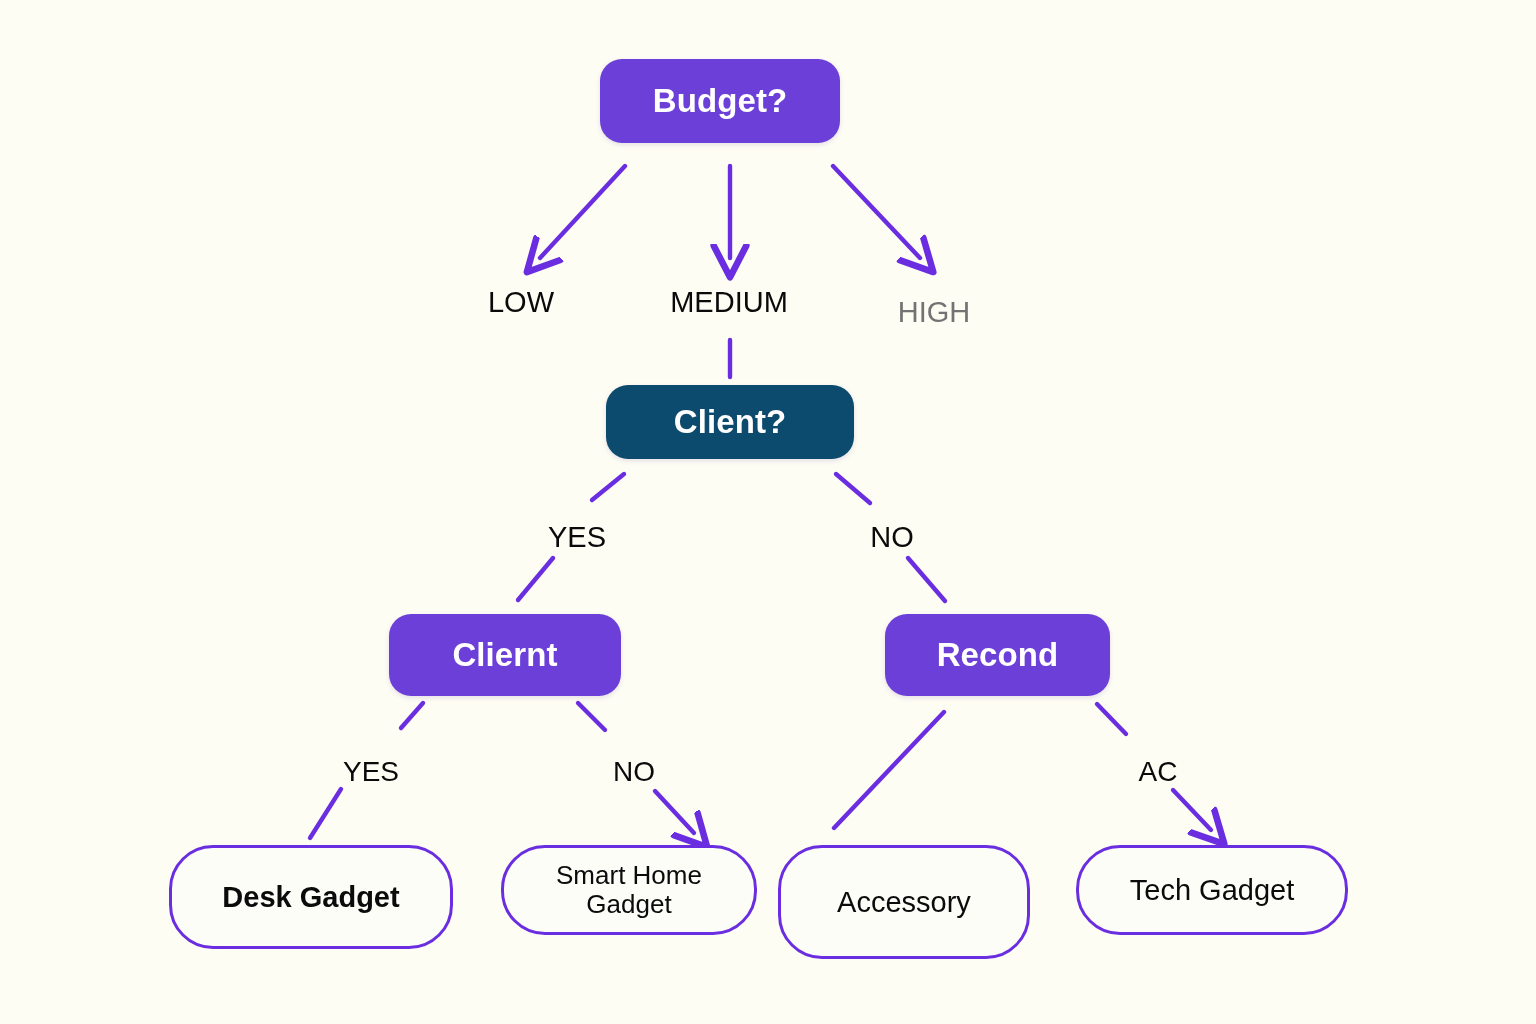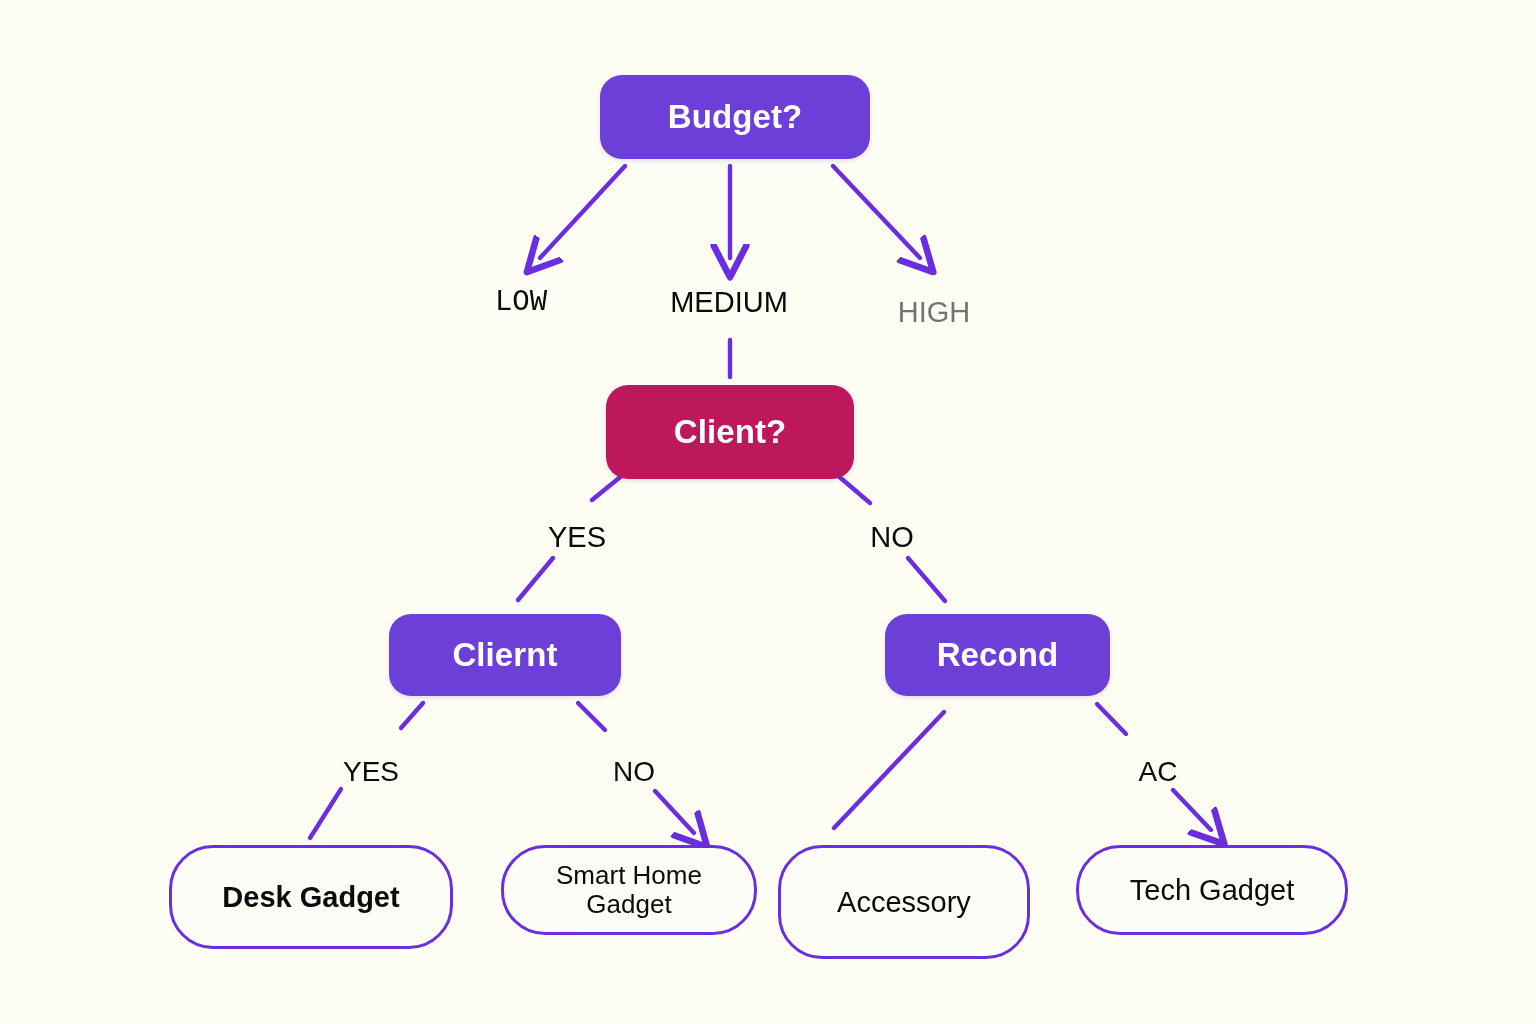--- a/index.html
+++ b/index.html
@@ -106,42 +106,42 @@
       <line x1="655" y1="791" x2="694" y2="833" marker-end="url(#ah)"></line>
 
       <line x1="944" y1="712" x2="834" y2="828"></line>
 
       <line x1="1097" y1="704" x2="1126" y2="734"></line>
 
       <line x1="1173" y1="790" x2="1211" y2="830" marker-end="url(#ah)"></line>
     </g>
   </svg>
 
-  <div class="node node-decision" id="node-budget" style="left: 600px; top: 75px; width: 270px; height: 84px; background: rgb(107, 63, 216); color: rgb(255, 255, 255);">Budget?</div>
+  <div class="node node-decision" id="node-budget" style="left: 600px; top: 59px; width: 240px; height: 84px; background: rgb(107, 63, 216); color: rgb(255, 255, 255);">Budget?</div>
 
-  <div class="node node-decision" id="node-client" style="left: 606px; top: 385px; width: 248px; height: 94px; background: #be185d; color: rgb(255, 255, 255);">Client?</div>
+  <div class="node node-decision" id="node-client" style="left: 606px; top: 385px; width: 248px; height: 74px; background: #0c4a6e; color: rgb(255, 255, 255);">Client?</div>
 
   <div class="node node-decision" id="node-cliernt" style="left: 389px; top: 614px; width: 232px; height: 82px; background: rgb(107, 63, 216); color: rgb(255, 255, 255);">Cliernt</div>
 
   <div class="node node-decision" id="node-recond" style="left: 885px; top: 614px; width: 225px; height: 82px; background: rgb(107, 63, 216); color: rgb(255, 255, 255);">Recond</div>
 
   <div class="node node-leaf" id="node-desk-gadget" style="left: 169px; top: 845px; width: 284px; height: 104px; border-color: rgb(106, 46, 224); background: rgb(253, 253, 248); font-weight: bold;">Desk Gadget</div>
 
   <div class="node node-leaf two-line" id="node-smart-home-device" style="left: 501px; top: 845px; width: 256px; height: 90px; border-color: rgb(106, 46, 224); background: rgb(253, 253, 248);">
     <span>
       <span>Smart Home</span><br>
       <span>Gadget</span>
     </span>
   </div>
 
   <div class="node node-leaf" id="node-accessory" style="left: 778px; top: 845px; width: 252px; height: 114px; border-color: rgb(106, 46, 224); background: rgb(253, 253, 248);">Accessory</div>
 
   <div class="node node-leaf" id="node-tech-gadget" style="left: 1076px; top: 845px; width: 272px; height: 90px; border-color: rgb(106, 46, 224); background: rgb(253, 253, 248);">Tech Gadget</div>
 
-  <div class="edge-label" id="lbl-low" style="left: 521px; top: 286px; color: rgb(10, 10, 10); font-family: Liberation Mono, monospace;">LOW</div>
+  <div class="edge-label" id="lbl-low" style="left: 521px; top: 286px; color: rgb(10, 10, 10);">LOW</div>
   <div class="edge-label" id="lbl-medium" style="left: 729px; top: 286px; color: rgb(10, 10, 10);">MEDIUM</div>
   <div class="edge-label" id="lbl-high" style="left: 934px; top: 296px; color: #737373;">HIGH</div>
   <div class="edge-label" id="lbl-client-yes" style="left: 577px; top: 521px; color: rgb(10, 10, 10);">YES</div>
   <div class="edge-label" id="lbl-client-no" style="left: 892px; top: 521px; color: rgb(10, 10, 10);">NO</div>
   <div class="edge-label small" id="lbl-cliernt-yes" style="left: 371px; top: 756px; color: rgb(10, 10, 10);">YES</div>
   <div class="edge-label small" id="lbl-cliernt-no" style="left: 634px; top: 756px; color: rgb(10, 10, 10);">NO</div>
   <div class="edge-label small" id="lbl-recond-ac" style="left: 1158px; top: 756px; color: rgb(10, 10, 10);">AC</div>
 
 </div>
 

